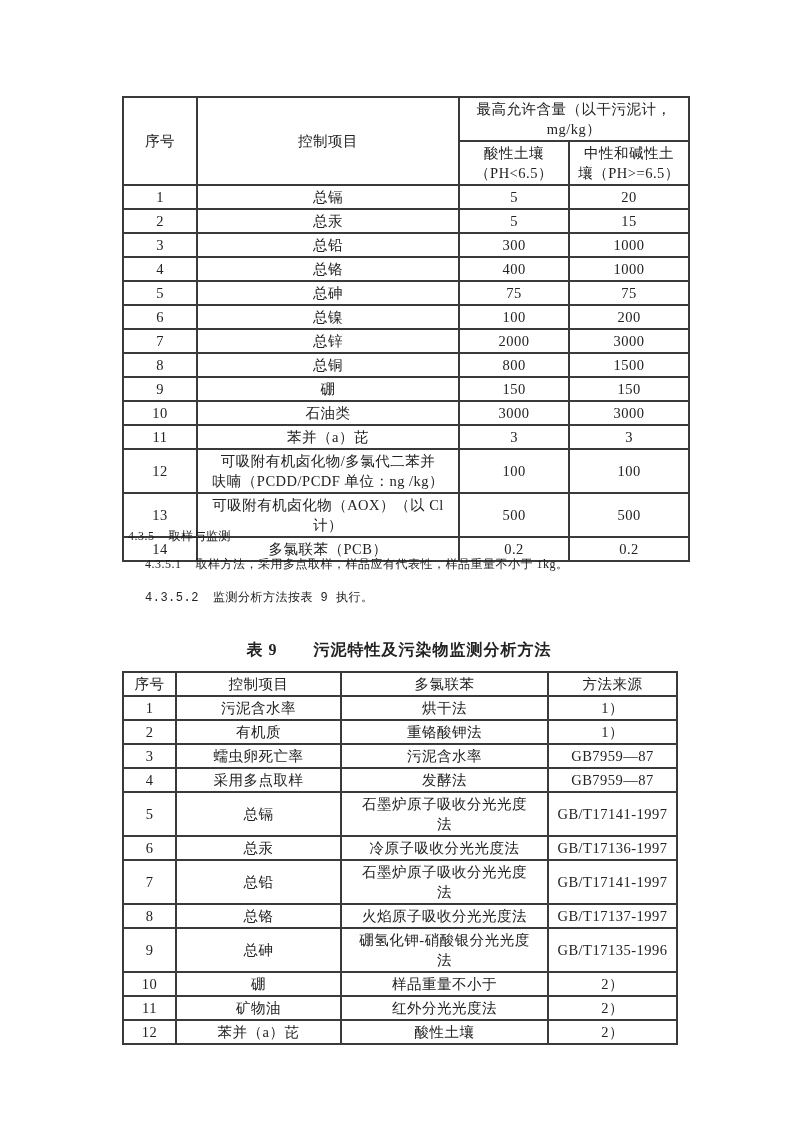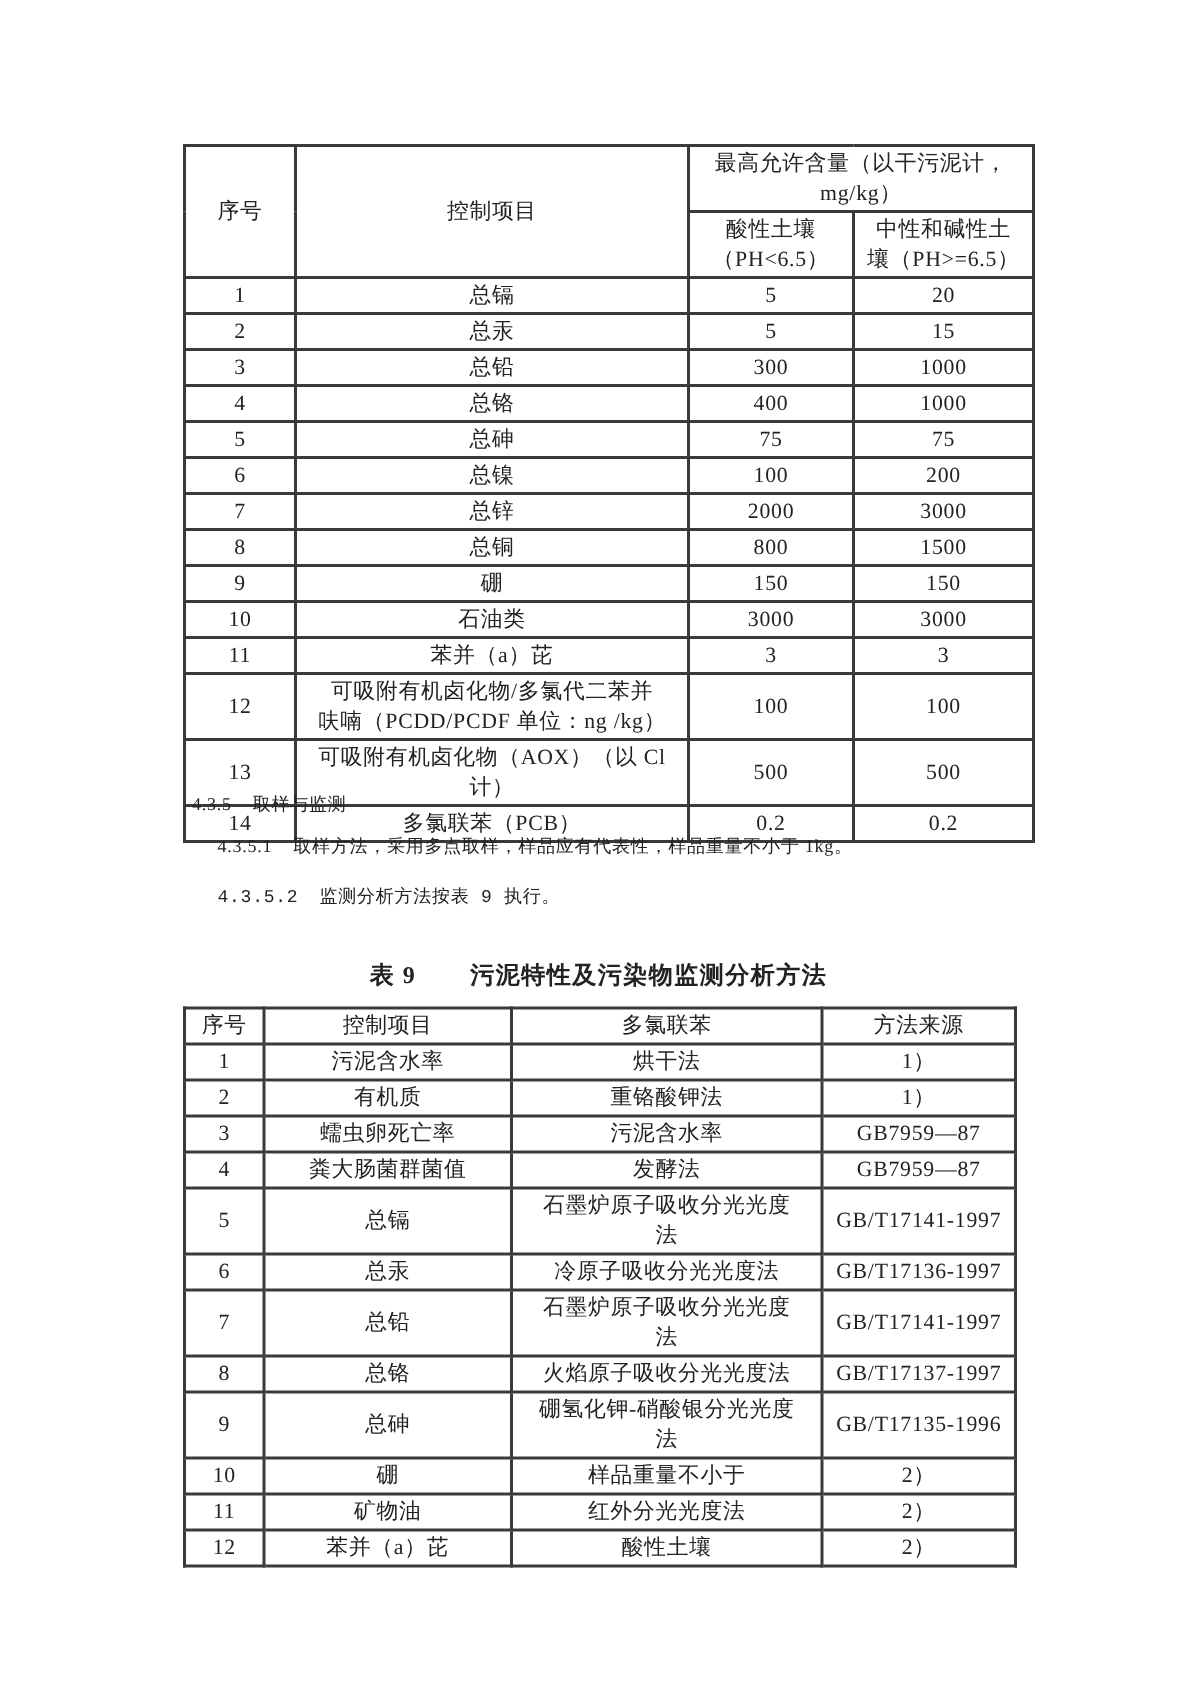--- a/index.html
+++ b/index.html
@@ -235,21 +235,21 @@
           <td>1）</td>
         </tr>
         <tr>
           <td>3</td>
           <td>蠕虫卵死亡率</td>
           <td>污泥含水率</td>
           <td>GB7959—87</td>
         </tr>
         <tr>
           <td>4</td>
-          <td>粪大肠菌群菌值</td>
+          <td>采用多点取样</td>
           <td>发酵法</td>
           <td>GB7959—87</td>
         </tr>
         <tr>
           <td>5</td>
           <td>总镉</td>
           <td>石墨炉原子吸收分光光度
 法</td>
           <td>GB/T17141-1997</td>
         </tr>

